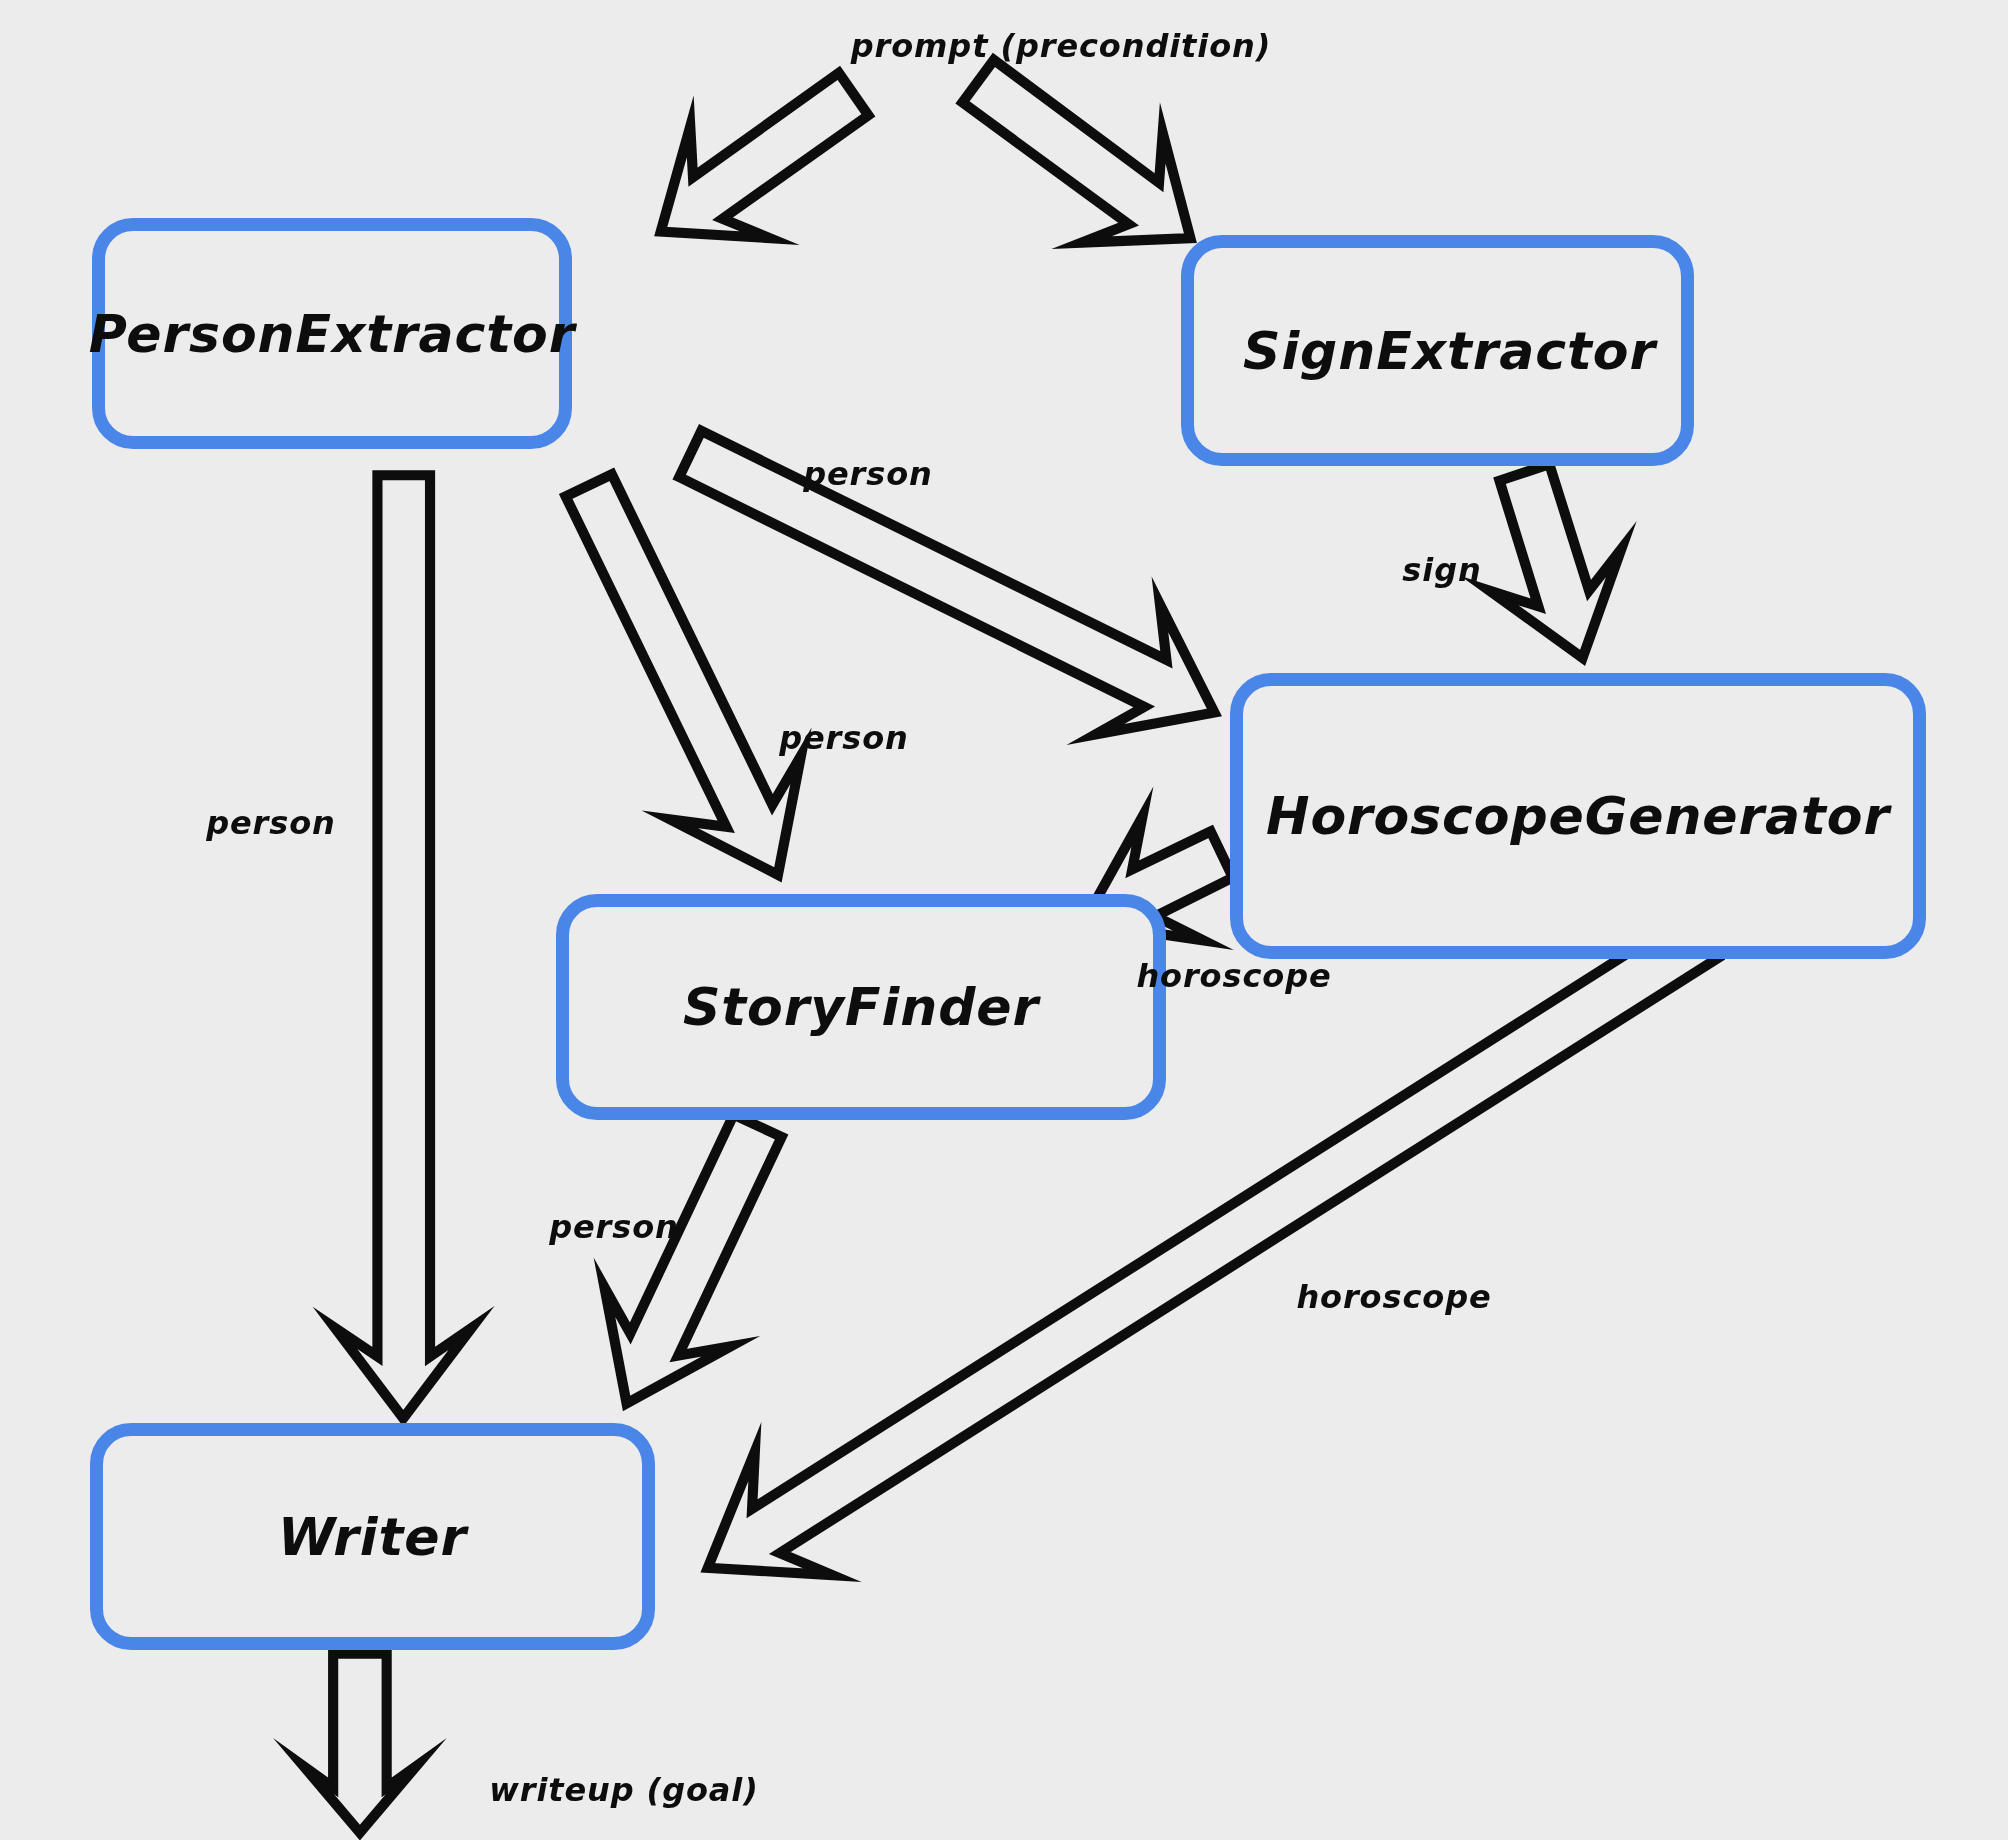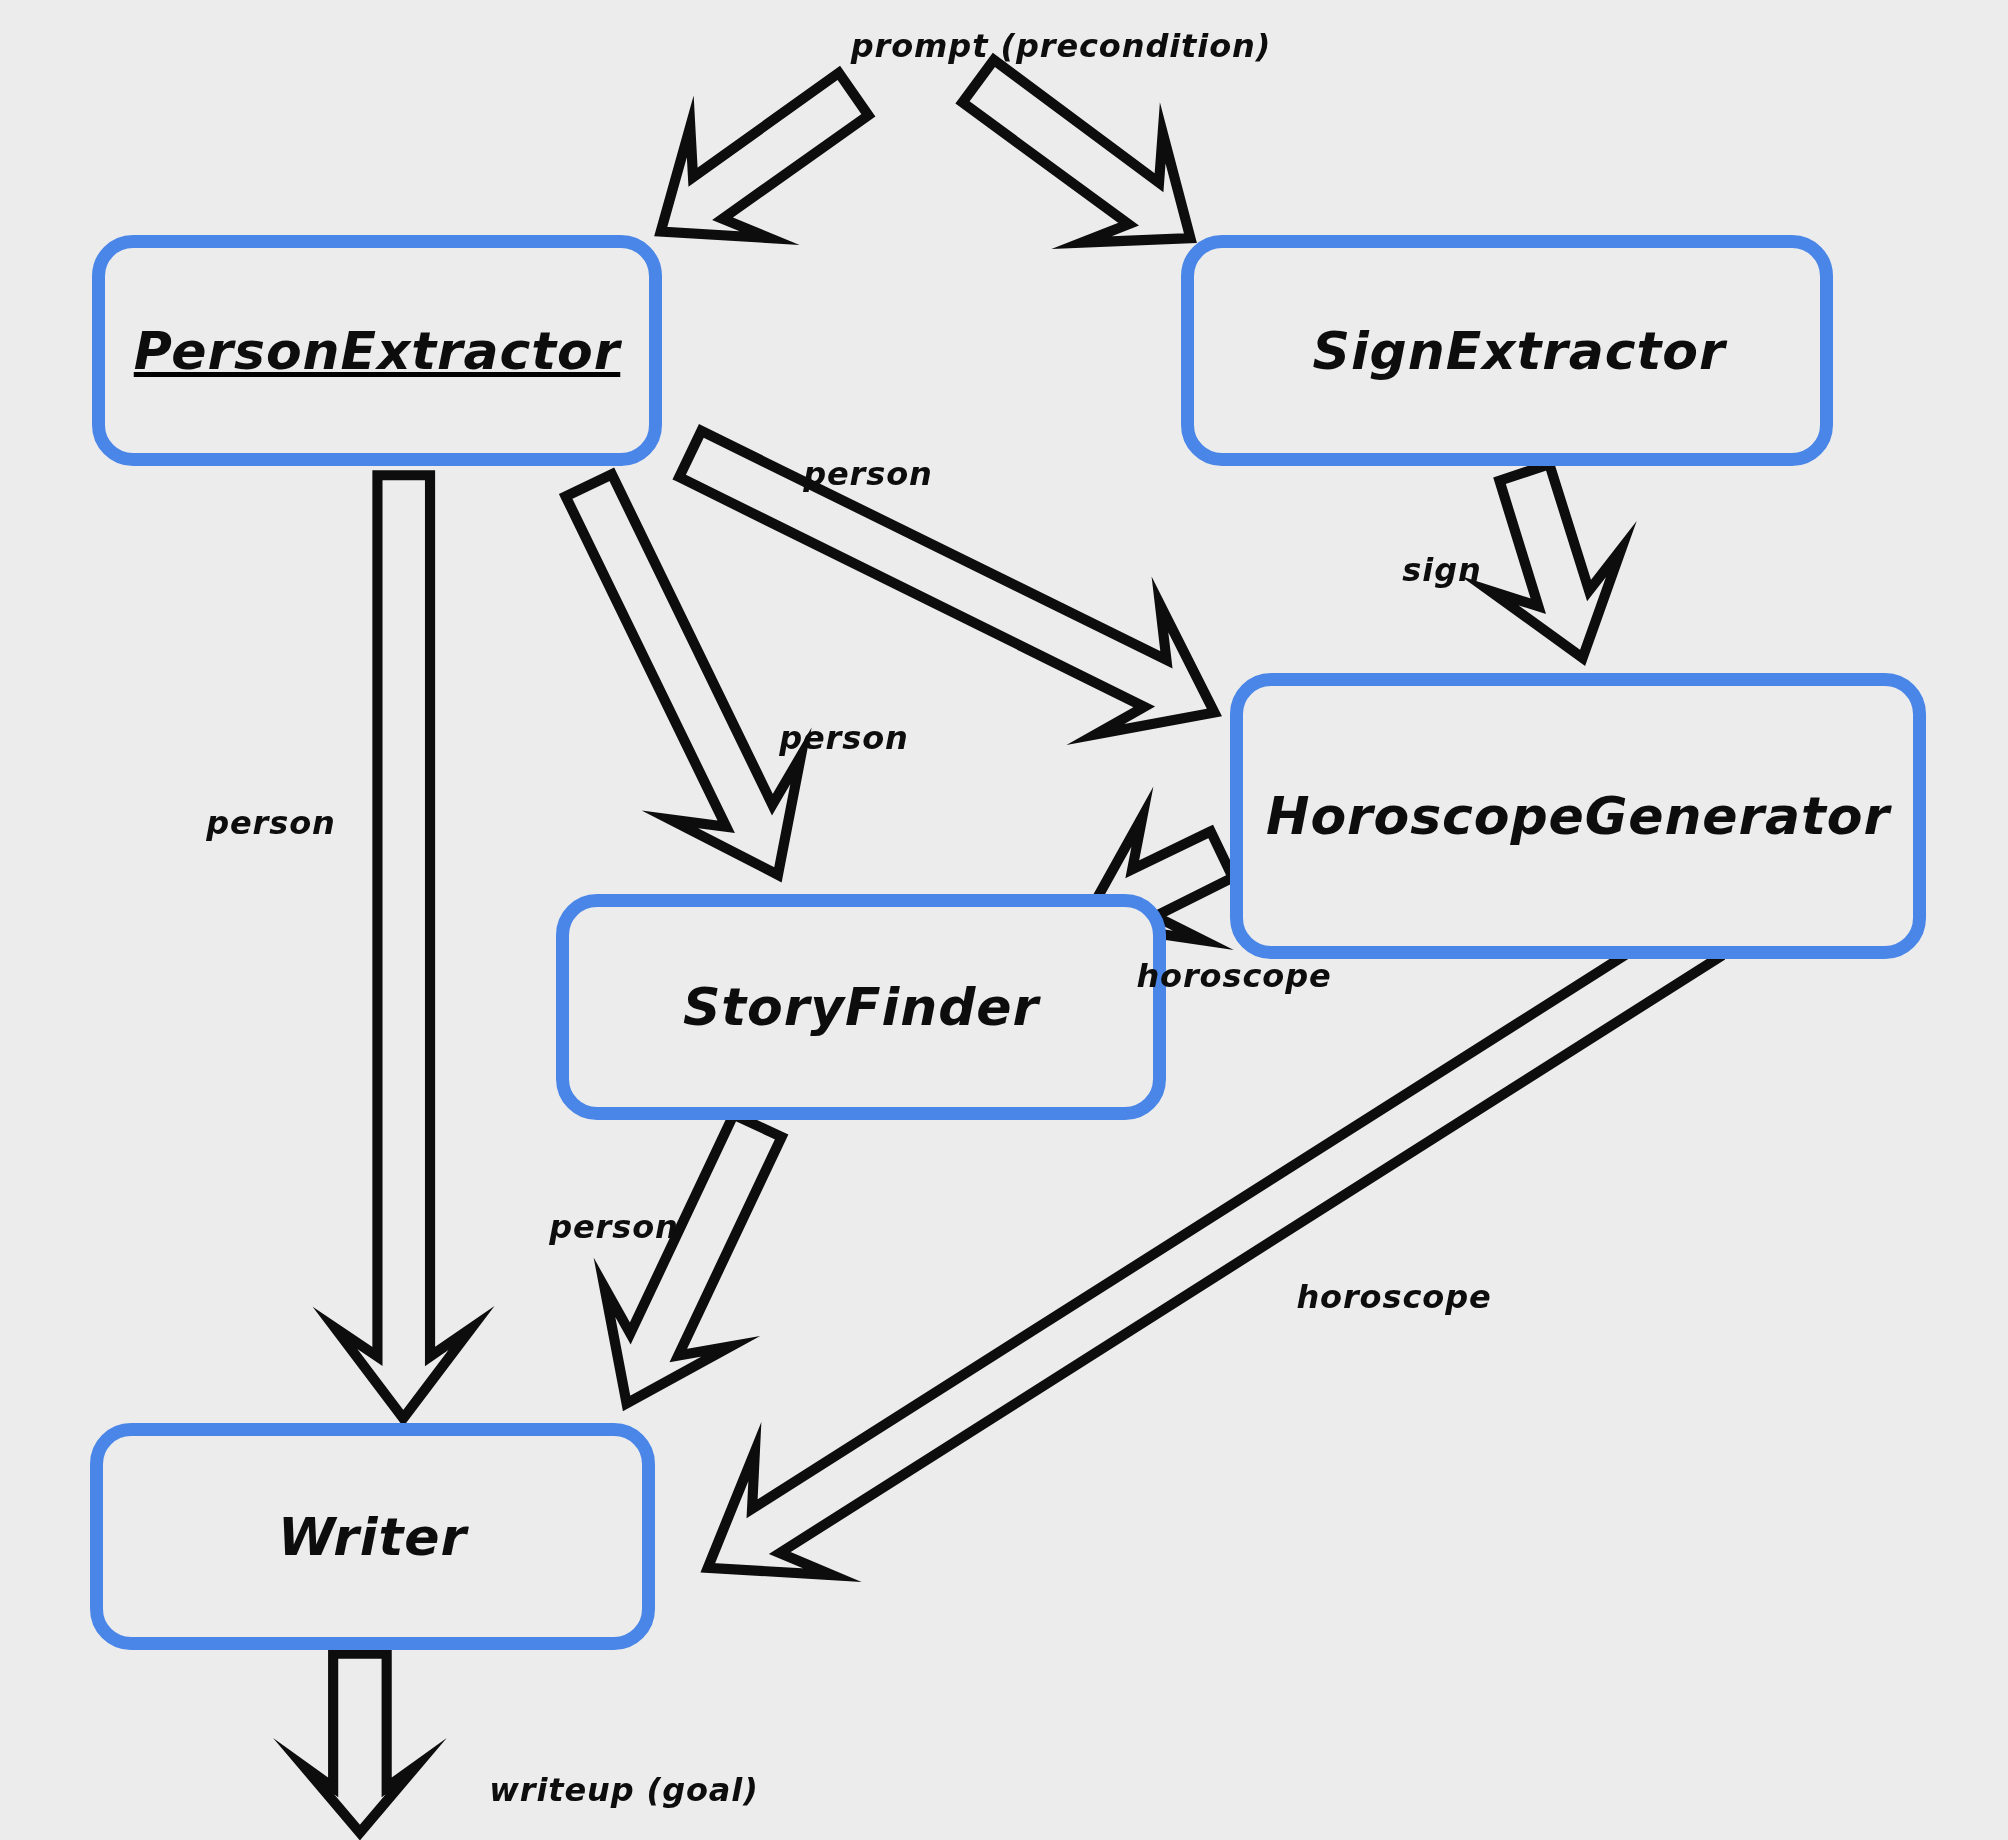--- a/index.html
+++ b/index.html
@@ -74,25 +74,25 @@
     <polygon class="arrow" points="736,517 1240,766 1187,796 1316,772 1257,655 1264,715 760,467"></polygon>
     <polygon class="arrow" points="613,538 787,896 726,888 843,948 868,819 837,872 663,514"></polygon>
     <polygon class="arrow" points="409,515 409,1470 363,1439 437,1537 511,1439 466,1470 466,515"></polygon>
     <polygon class="arrow" points="1625,521 1667,657 1614,640 1715,713 1757,595 1722,640 1679,503"></polygon>
     <polygon class="arrow" points="1312,901 1227,942 1238,885 1174,1000 1304,1019 1252,993 1336,951"></polygon>
     <polygon class="arrow" points="1832,990 815,1635 818,1573 767,1699 902,1707 845,1683 1862,1038"></polygon>
     <polygon class="arrow" points="795,1208 683,1445 655,1395 679,1521 792,1459 735,1469 847,1232"></polygon>
     <polygon class="arrow" points="361,1792 361,1937 329,1914 390,1986 451,1914 419,1937 419,1792"></polygon>
   </svg>
 
-  <div class="node" style="left:92px; top:235px; width:570px; height:231px;text-decoration:underline;">
+  <div class="node" style="left:92px; top:218px; width:480px; height:231px;">
     <span class="node-label">PersonExtractor</span>
   </div>
 
-  <div class="node" style="left:1181px; top:235px; width:652px; height:231px;padding-left:24px;">
+  <div class="node" style="left:1181px; top:235px; width:513px; height:231px;padding-left:24px;">
     <span class="node-label">SignExtractor</span>
   </div>
 
   <div class="node" style="left:1230px; top:673px; width:696px; height:286px;text-align:center;">
     <span class="node-label">HoroscopeGenerator</span>
   </div>
 
   <div class="node" style="left:556px; top:894px; width:610px; height:226px;">
     <span class="node-label">StoryFinder</span>
   </div>

